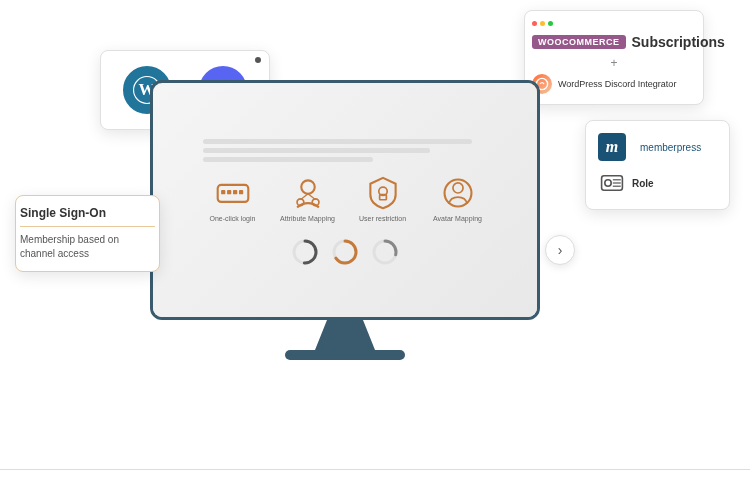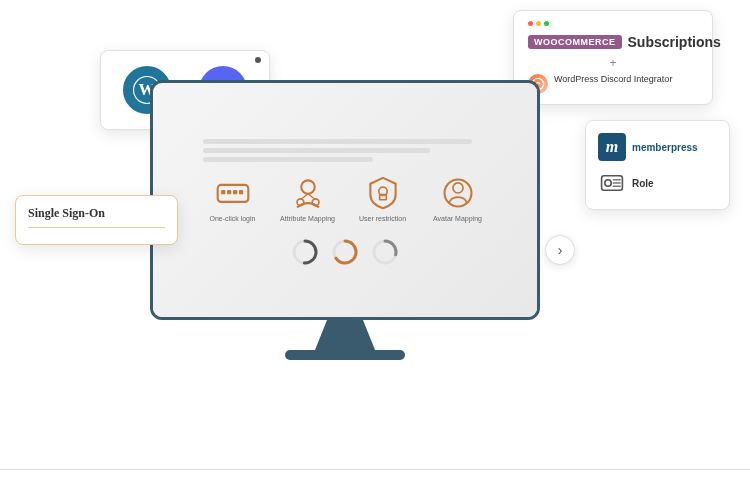--- a/index.html
+++ b/index.html
@@ -173,23 +173,23 @@
     }
 
     .arrows-icon {
       font-size: 18px;
       color: #555;
     }
 
     
     .card-woo {
       top: 10px;
-      right: 37px;
-      width: 200px;
-      padding: 10px 14px;
+      right: 46px;
+      width: 180px;
+      padding: 10px 7px;
     }
 
     .woo-top {
       display: flex;
       align-items: center;
       gap: 6px;
       margin-bottom: 6px;
     }
 
     .woo-badge {
@@ -210,20 +210,21 @@
 
     .woo-divider {
       font-size: 10px;
       color: #888;
       text-align: center;
       margin: 3px 0;
     }
 
     .woo-bottom {
       display: flex;
+      align-items: center;
       gap: 6px;
     }
 
     .discord-integrator-icon {
       width: 20px;
       height: 20px;
       background: linear-gradient(135deg, #ff6b35, #f7c59f);
       border-radius: 50%;
       display: flex;
       align-items: center;
@@ -247,25 +248,24 @@
       border-radius: 8px;
       font-size: 10px;
       color: #555;
       text-align: center;
     }
 
     
     .card-sso {
       top: 195px;
       left: 15px;
-      width: 163px;
-      padding: 10px 12px;
+      width: 145px;
+      padding: 10px 4px;
       border: 1.5px solid #e8c99a;
       background: #fff;
-      font-family: Liberation Serif, serif;
     }
 
     .sso-title {
       font-size: 12px;
       font-weight: 700;
       color: #333;
       margin-bottom: 6px;
     }
 
     .sso-divider {
@@ -305,21 +305,22 @@
       justify-content: center;
       color: white;
       font-size: 16px;
       font-weight: bold;
       font-style: italic;
     }
 
     .member-logo-text {
       font-size: 10px;
       color: #1a5276;
-      font-weight: bold;
+      font-weight: normal;
+      margin-left: 8px;
     }
 
     .pmpro-item {
       display: flex;
       align-items: center;
       gap: 6px;
     }
 
     .pmpro-icon {
       width: 28px;
@@ -550,20 +551,21 @@
         </div>
       </div>
     </div>
     <div class="monitor-stand"></div>
     <div class="monitor-base"></div>
   </div>
 
   <div class="card card-sso">
     <div class="sso-title">Single Sign-On</div>
     <div class="sso-divider"></div>
+    <div class="sso-desc">Membership based on channel access</div>
   </div>
 
   <div class="card card-member">
     <div class="member-item">
       <div class="member-logo-m" style="font-family:Georgia,serif;">m</div>
       <span class="member-logo-text">memberpress</span>
     </div>
     <div class="pmpro-item">
       <div class="pmpro-icon">
         <svg width="24" height="24" viewBox="0 0 30 30">

